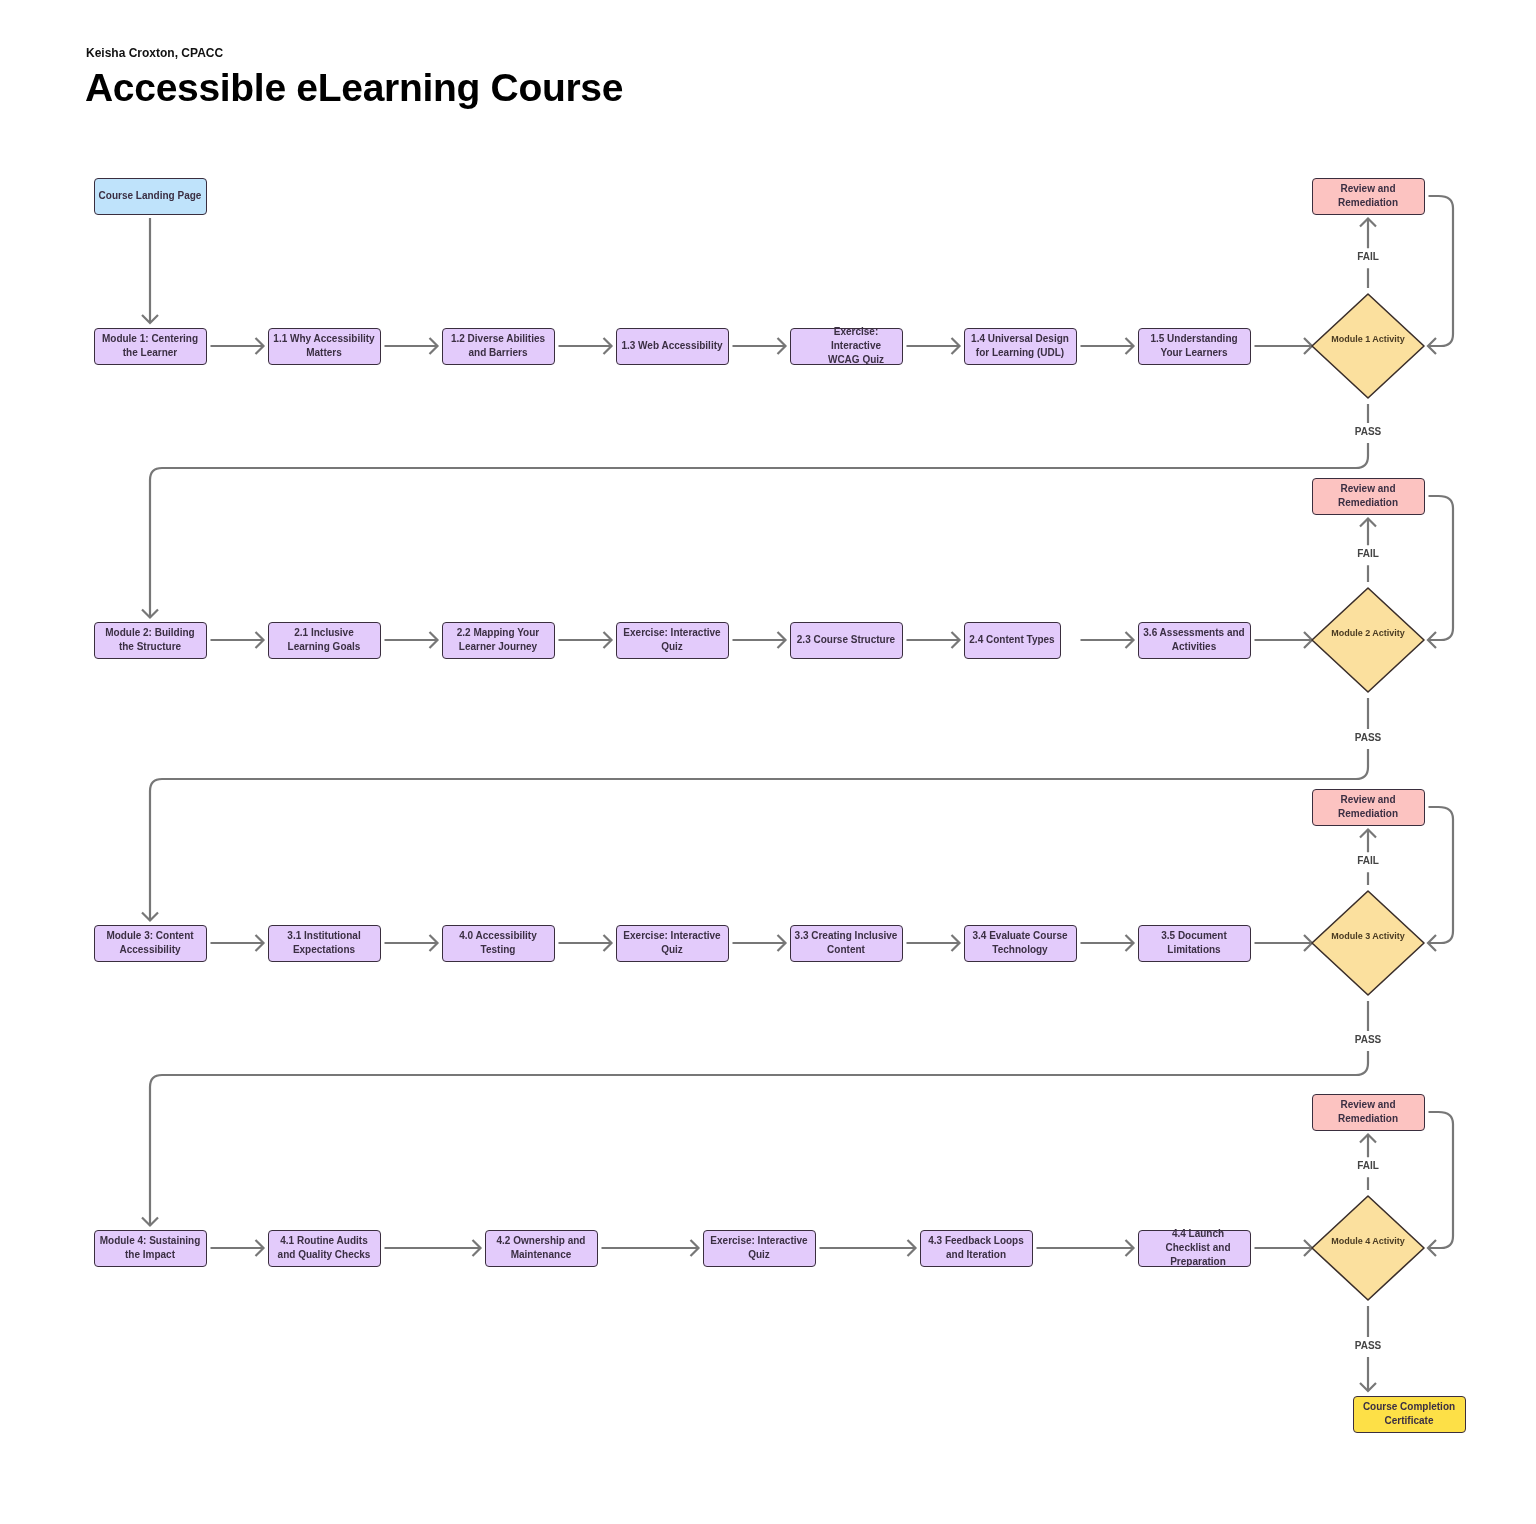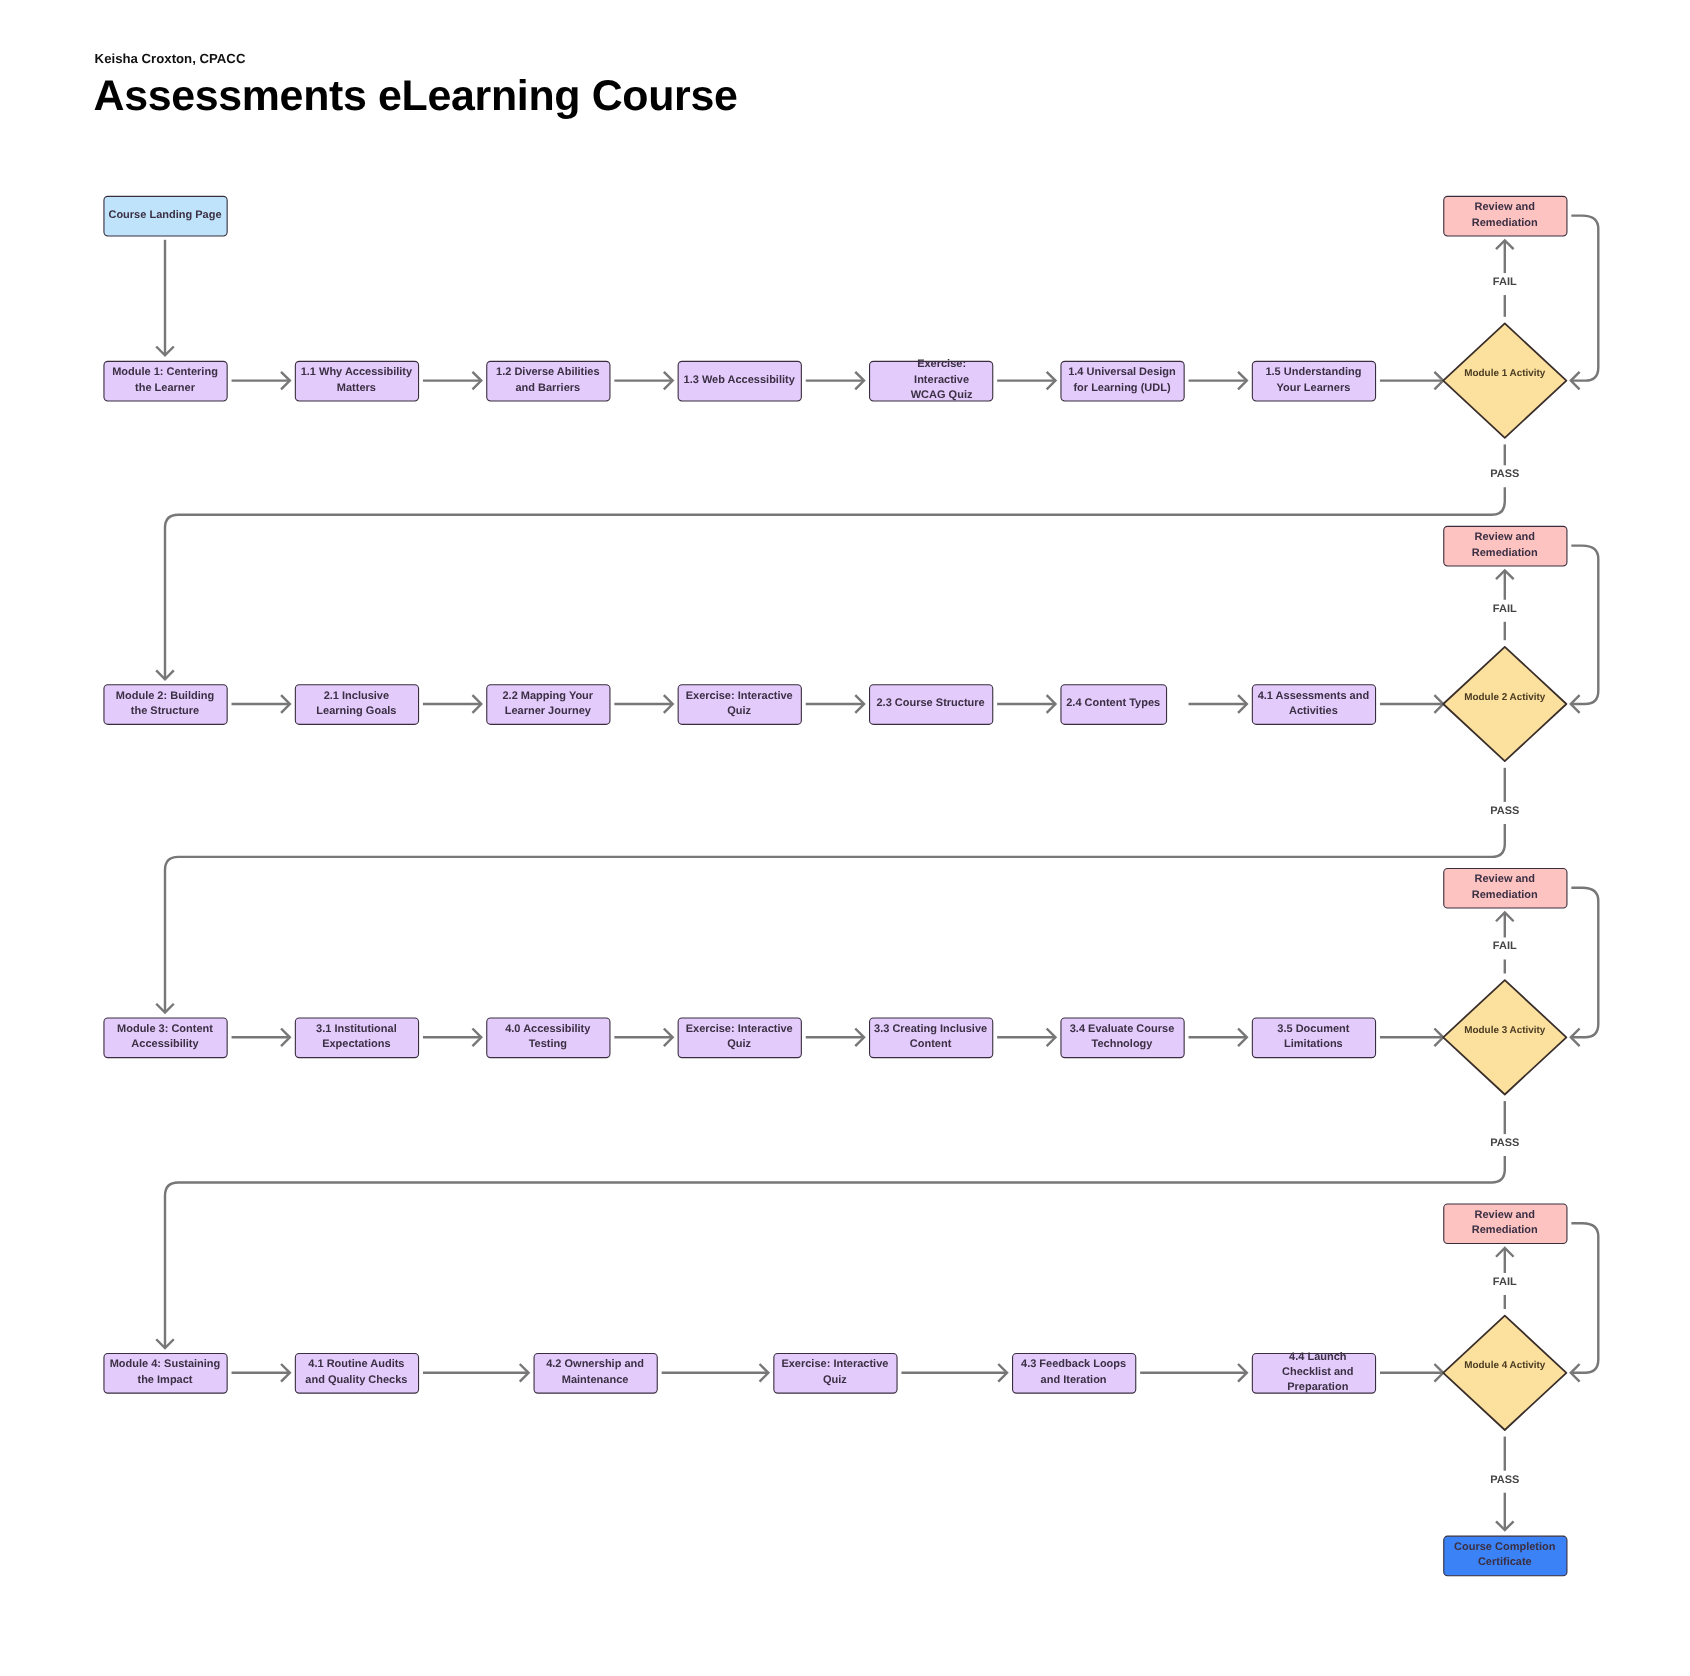--- a/index.html
+++ b/index.html
@@ -6,29 +6,29 @@
   body { width:1536px; height:1524px; position:relative; overflow:hidden; font-family:"Liberation Sans", sans-serif; }
   .author { position:absolute; left:86px; top:46px; font-size:12px; font-weight:bold; color:#111; }
   .title { position:absolute; left:85px; top:66px; font-size:39px; font-weight:bold; color:#000; letter-spacing:-0.3px; }
   svg.edges { position:absolute; left:0; top:0; }
   .node { position:absolute; box-sizing:border-box; border:1.6px solid #3a2e3e; border-radius:4px;
           display:flex; align-items:center; justify-content:center; text-align:center;
           font-size:10px; font-weight:bold; line-height:14px; color:#3b2f43; padding:0 4px; }
   .purple { background:#e3cbfb; }
   .blue { background:#bfe3fb;text-align:right; }
   .red { background:#fcc3c1; }
-  .green { background:#3b82f6; }
+  .green { background:#fde047;margin-left:41px; }
   .diamond-label { position:absolute; width:80px; text-align:center; font-size:9px; font-weight:bold; line-height:13px; color:#4a3b22; }
   .edge-label { position:absolute; width:60px; text-align:center; font-size:10px; font-weight:bold; color:#444; background:#fff; }
 </style>
 </head>
 <body>
 
 <div class="author">Keisha Croxton, CPACC</div>
-<div class="title">Assessments eLearning Course</div>
+<div class="title">Accessible eLearning Course</div>
 
 <svg class="edges" id="edges" width="1536" height="1524">
     <line x1="150" y1="218" x2="150" y2="322" stroke="#777777" stroke-width="2.2"></line>
     <path d="M142 315 L150 323 L158 315" fill="none" stroke="#777777" stroke-width="2.2"></path>
     <line x1="210.5" y1="346" x2="263.5" y2="346" stroke="#777777" stroke-width="2.2"></line>
     <path d="M255.5 338 L263.5 346 L255.5 354" fill="none" stroke="#777777" stroke-width="2.2"></path>
     <line x1="384.5" y1="346" x2="437.5" y2="346" stroke="#777777" stroke-width="2.2"></line>
     <path d="M429.5 338 L437.5 346 L429.5 354" fill="none" stroke="#777777" stroke-width="2.2"></path>
     <line x1="558.5" y1="346" x2="611.5" y2="346" stroke="#777777" stroke-width="2.2"></line>
     <path d="M603.5 338 L611.5 346 L603.5 354" fill="none" stroke="#777777" stroke-width="2.2"></path>
@@ -160,21 +160,21 @@
     <div class="node purple" style="left: 615.5px; top: 621.5px; width: 113px; height: 37px;">
       <span>Exercise: Interactive Quiz</span>
     </div>
     <div class="node purple" style="left: 789.5px; top: 621.5px; width: 113px; height: 37px;">
       <span>2.3 Course Structure</span>
     </div>
     <div class="node purple" style="left: 963.5px; top: 621.5px; width: 97px; height: 37px;">
       <span>2.4 Content Types</span>
     </div>
     <div class="node purple" style="left: 1137.5px; top: 621.5px; width: 113px; height: 37px;">
-      <span>4.1 Assessments and Activities</span>
+      <span>3.6 Assessments and Activities</span>
     </div>
     <div class="diamond-label" style="left: 1328px; top: 627px;">Module 2 Activity</div>
     <div class="node red" style="left: 1311.5px; top: 477.5px; width: 113px; height: 37px;">
       <span>Review and Remediation</span>
     </div>
     <div class="edge-label" style="left: 1338px; top: 548.25px;">FAIL</div>
     <div class="edge-label" style="left: 1338px; top: 732px;">PASS</div>
     <div class="node purple" style="left: 93.5px; top: 924.5px; width: 113px; height: 37px;">
       <span>Module 3: Content Accessibility</span>
     </div>

